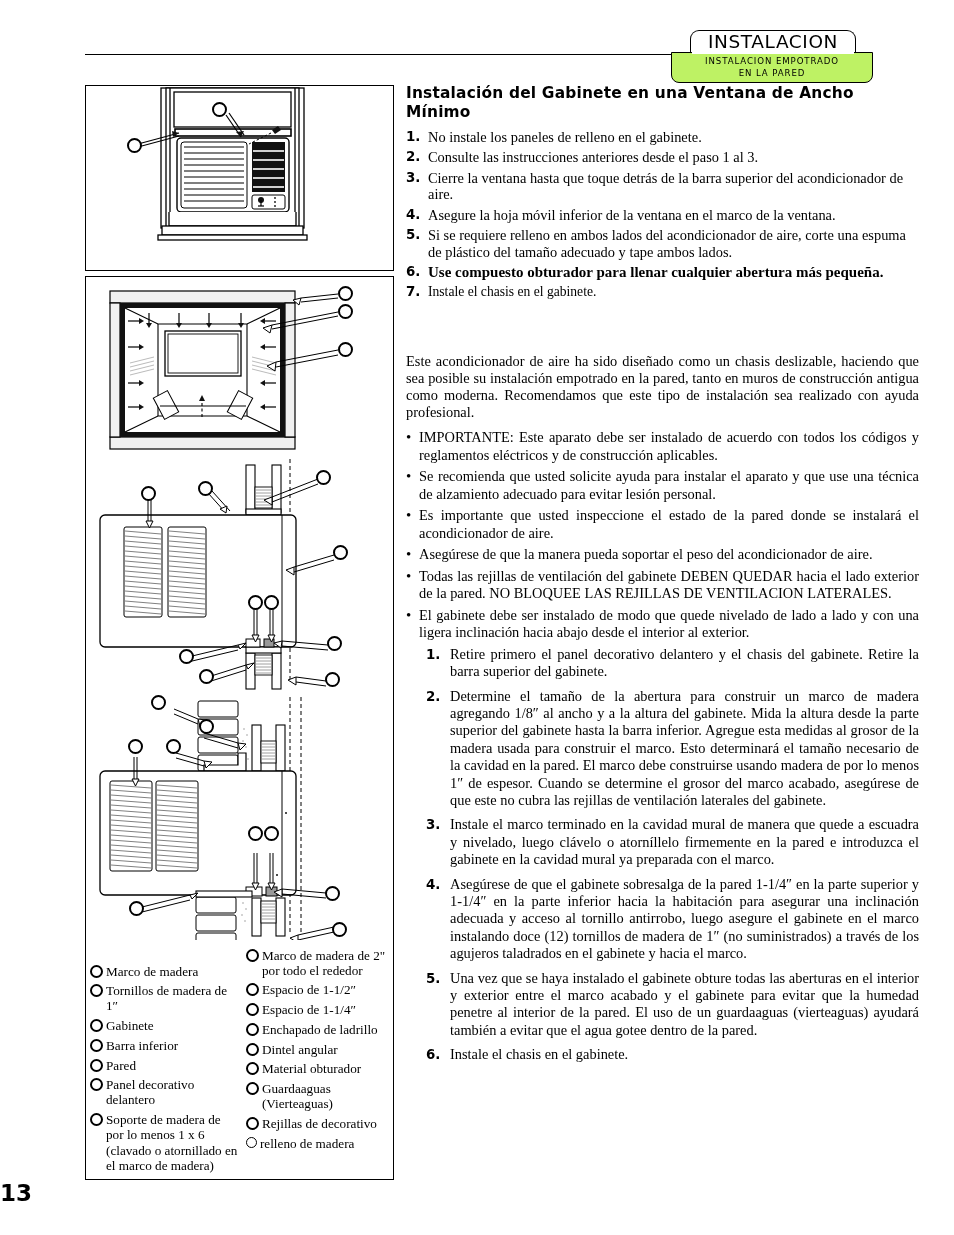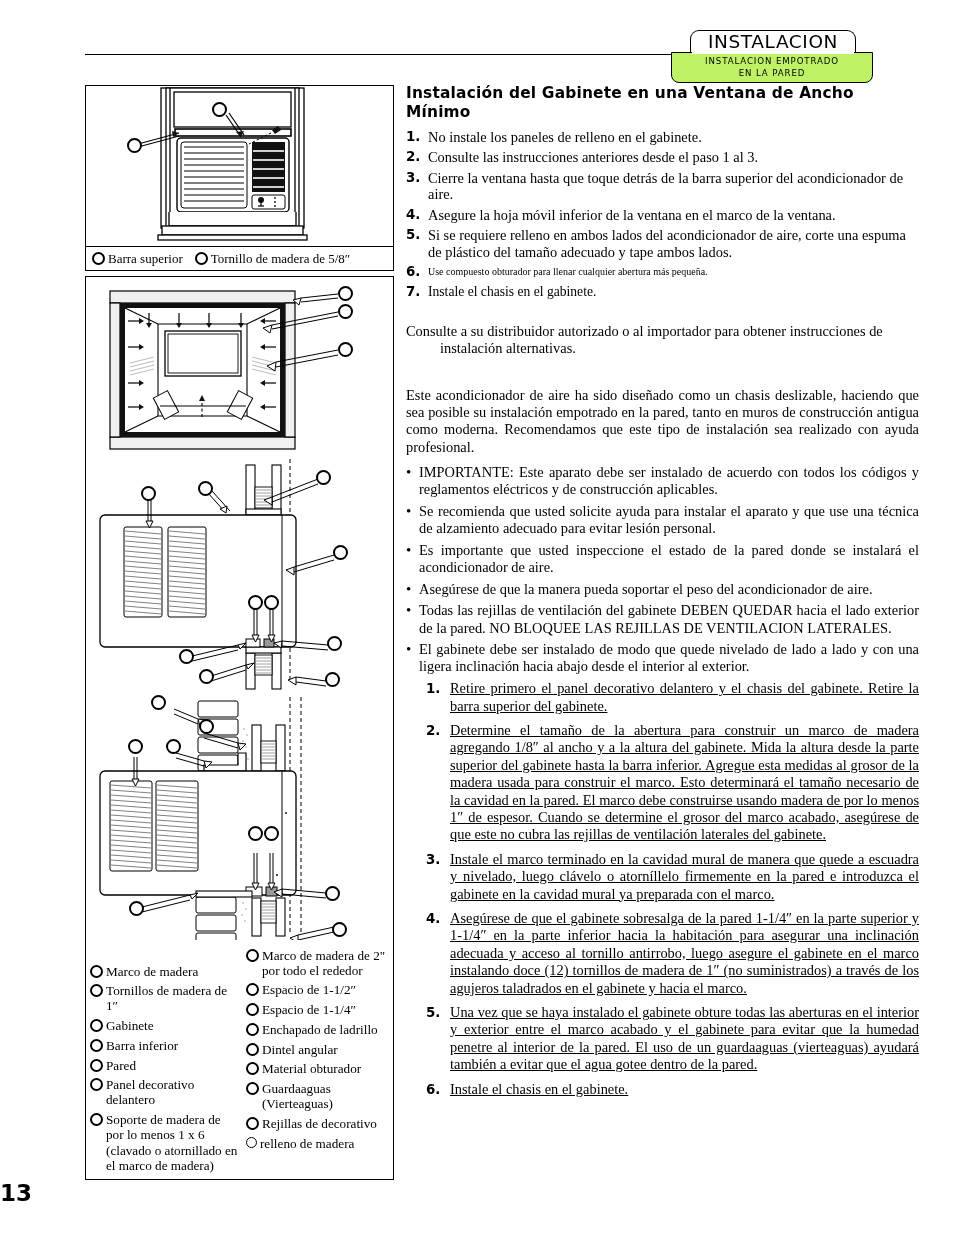--- a/index.html
+++ b/index.html
@@ -135,21 +135,21 @@
     flex:1 1 auto; font-size:14.4px; line-height:17.2px; text-align:justify;
   }
 
   .numlist2{ margin:0 0 0 20px; padding:0; list-style:none; }
   .numlist2 > li{ display:flex; align-items:flex-start; margin-bottom:7px; }
   .numlist2 > li .n{
     font-family:"DejaVu Sans", sans-serif; font-weight:bold;
     font-size:13.4px; line-height:17.4px; flex:0 0 auto; width:24px;
   }
   .numlist2 > li .t{
-    flex:1 1 auto; font-size:14.4px; line-height:17.4px; text-align:justify;text-decoration:underline;
+    flex:1 1 auto; font-size:14.4px; line-height:17.4px; text-align:justify;
   }
 
   #page-number{
     position:absolute; left:0; top:1180px; width:934px;
     text-align:left;
     font-family:"DejaVu Sans", sans-serif; font-weight:bold;
     font-size:23px;
   }
 </style>
 </head>
@@ -228,30 +228,20 @@
       <path d="M143 27 L158 49" stroke-width="1.2"></path>
       <path d="M155 51 l-5 -5 l8 -1 z" fill="#111" stroke="none"></path>
       <path d="M52 58 L93 47" stroke-width="1.2"></path>
       <path d="M52 61 L93 50" stroke-width="1.2"></path>
       <path d="M93 47 l-7 -2 l1 6 z" fill="#111" stroke="none"></path>
     </g>
   </svg>
   <div class="callout" style="left:126px;top:16px;"></div>
   <div class="callout" style="left:41px;top:52px;"></div>
 
-  <div class="legendbar">
-    <div class="legend-item">
-      <span class="bullet"></span>
-      <span class="txt">Barra superior</span>
-    </div>
-    <div class="legend-item" style="margin-left:8px;">
-      <span class="bullet"></span>
-      <span class="txt">Tornillo de madera de 5/8″</span>
-    </div>
-  </div>
 </div>
 
 <div id="fig-bottom">
 
   <svg class="dwg" style="left:0;top:2px;" width="307" height="190" viewBox="0 0 307 190">
     <g fill="none" stroke="#000">
 
       <rect x="24" y="12" width="185" height="12" fill="#f0f0f0" stroke-width="1.2"></rect>
       <rect x="24" y="158" width="185" height="12" fill="#f0f0f0" stroke-width="1.2"></rect>
       <rect x="24" y="24" width="10" height="134" fill="#f0f0f0" stroke-width="1.2"></rect>
@@ -682,30 +672,29 @@
     <li>
       <span class="n">4.</span>
       <span class="t">Asegure la hoja móvil inferior de la ventana en el marco de la ventana.</span>
     </li>
     <li>
       <span class="n">5.</span>
       <span class="t">Si se requiere relleno en ambos lados del acondicionador de aire, corte una espuma de plástico del tamaño adecuado y tape ambos lados.</span>
     </li>
     <li>
       <span class="n">6.</span>
-      <span class="t" style="font-size:10px;">Use compuesto obturador para llenar cualquier abertura más pequeña.</span>
+      <span class="t" style="font-size:15px;font-weight:bold;">Use compuesto obturador para llenar cualquier abertura más pequeña.</span>
     </li>
     <li>
       <span class="n">7.</span>
       <span class="t" style="font-size:13.6px;">Instale el chasis en el gabinete.</span>
     </li>
   </ul>
 
   <div class="spacer18"></div>
-  <p class="para hang">Consulte a su distribuidor autorizado o al importador para obtener instrucciones de instalación alternativas.</p>
 
   <div class="spacer18"></div>
   <div class="spacer12"></div>
 
   <p class="para just">Este acondicionador de aire ha sido diseñado como un chasis deslizable, haciendo que sea posible su instalación empotrado en la pared, tanto en muros de construcción antigua como moderna.  Recomendamos que este tipo de instalación sea realizado con ayuda profesional.</p>
 
   <div class="spacer8"></div>
   <ul class="bullets">
     <li>
       <span class="b">•</span>

